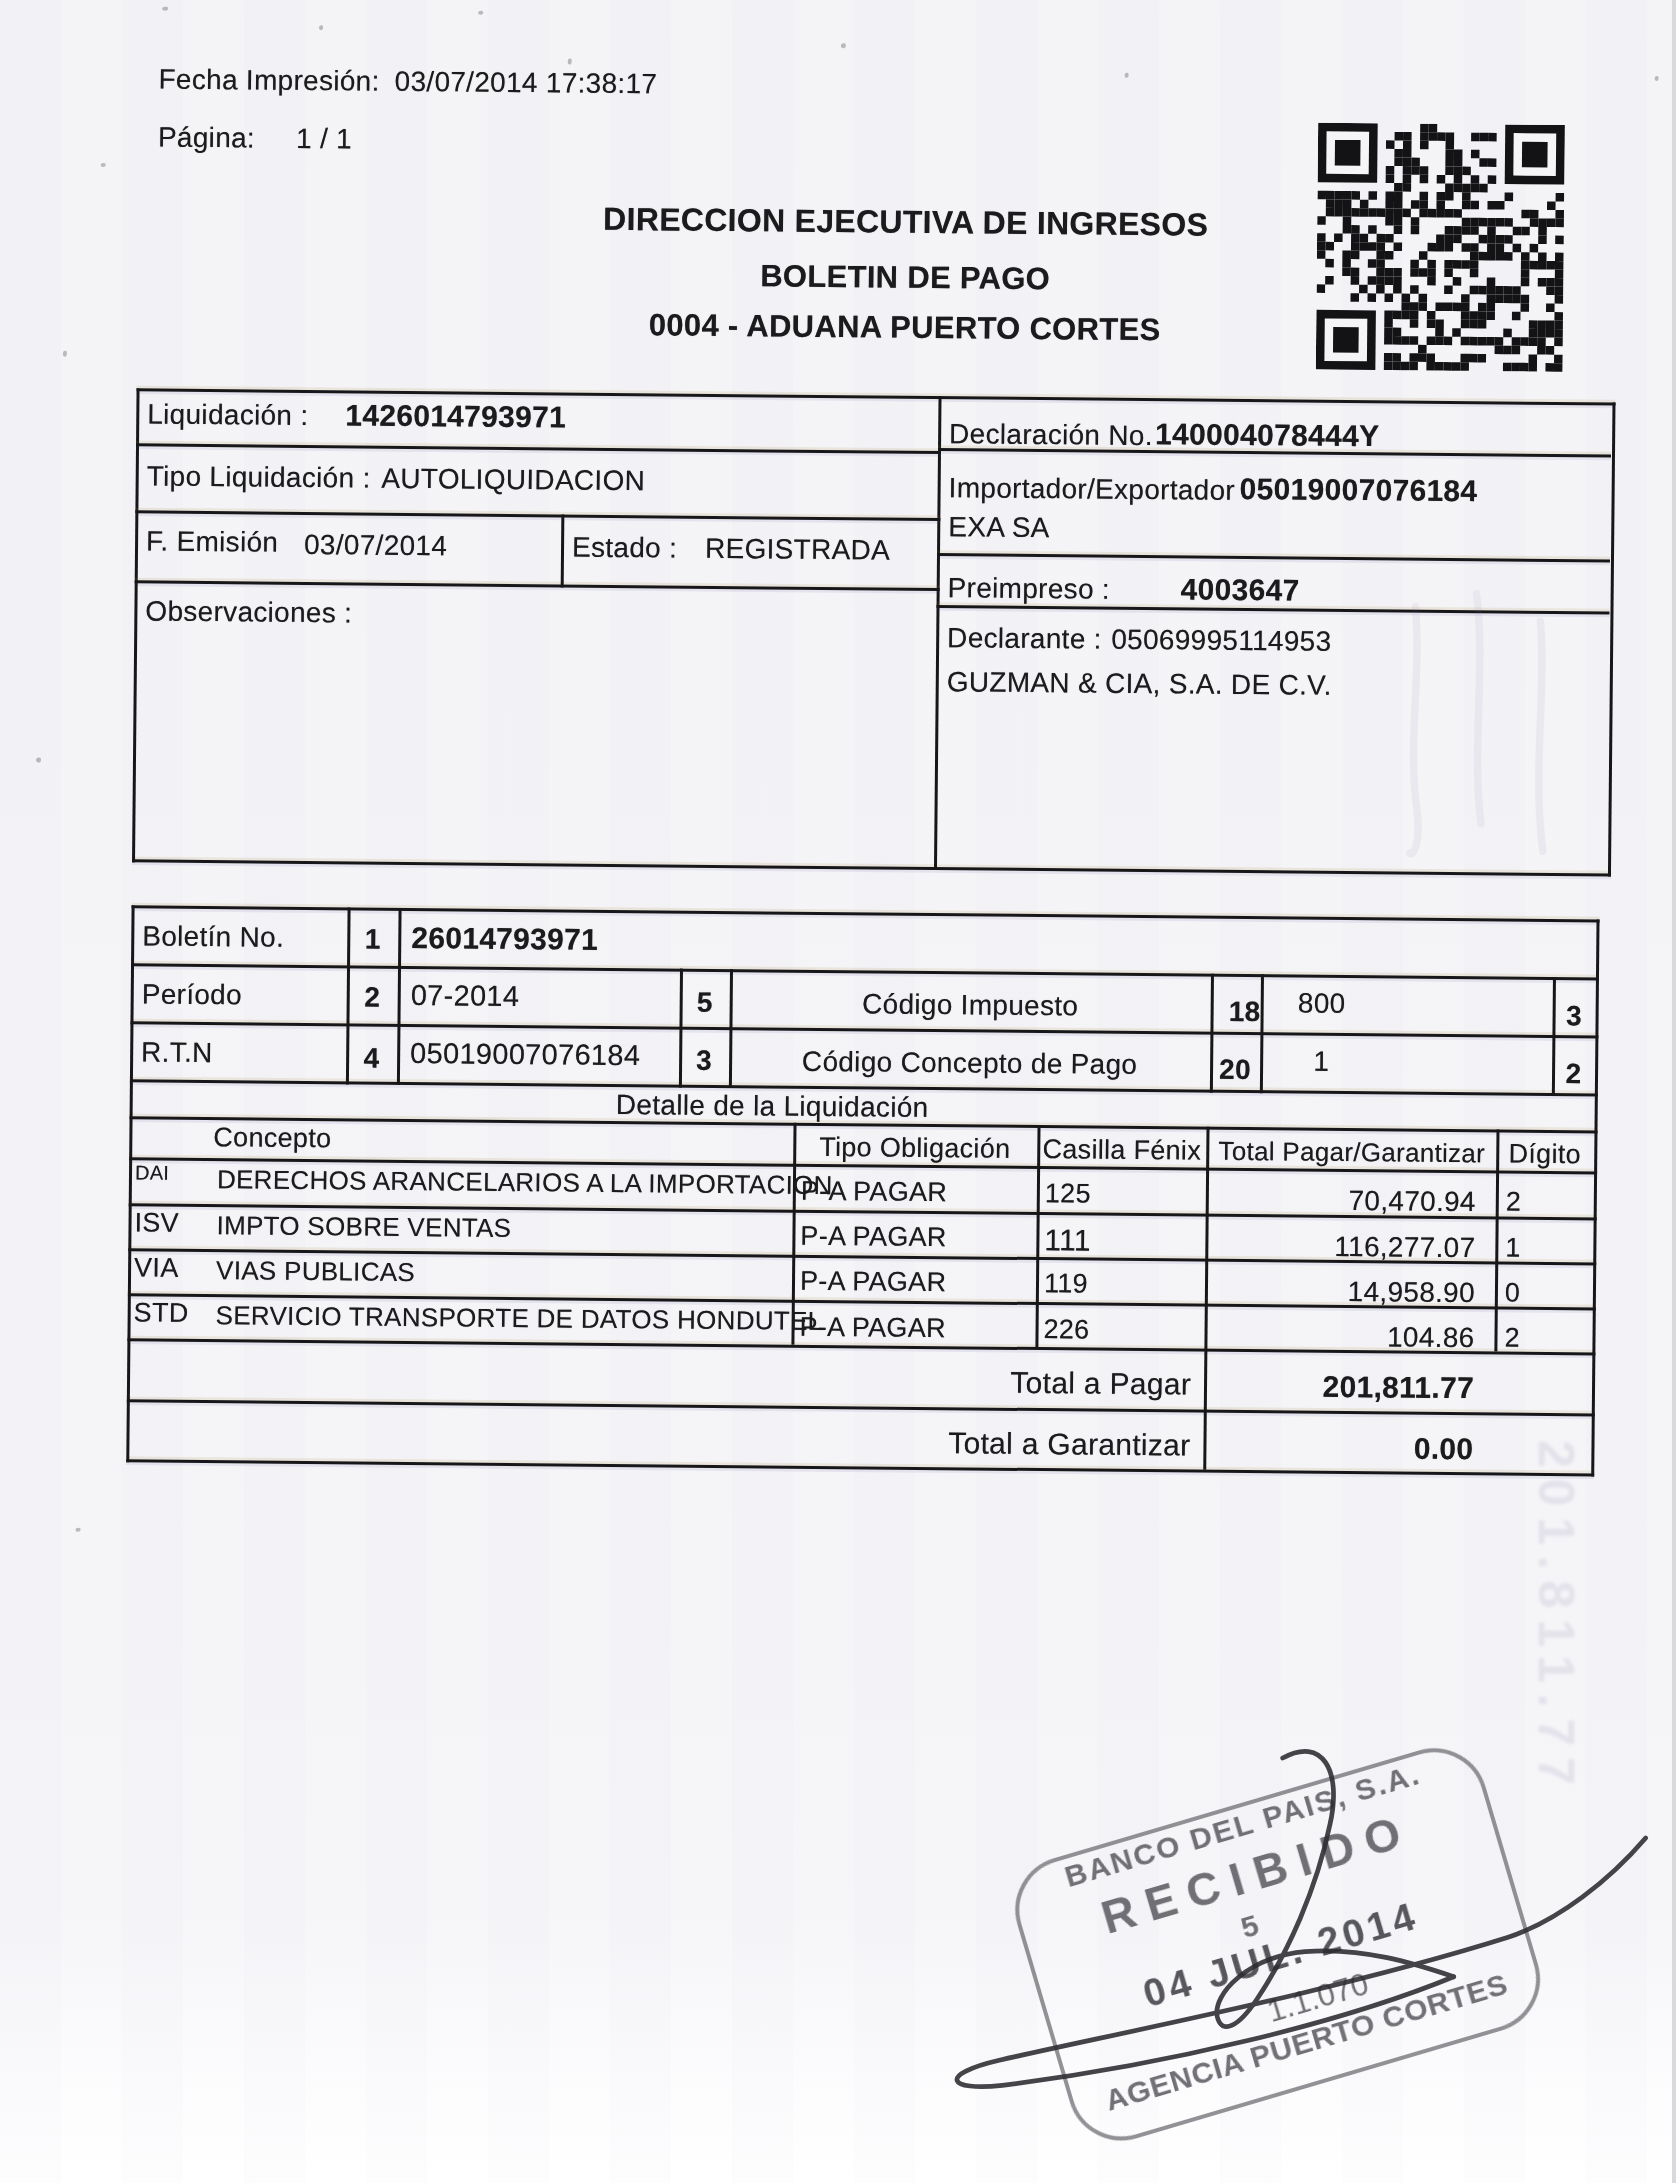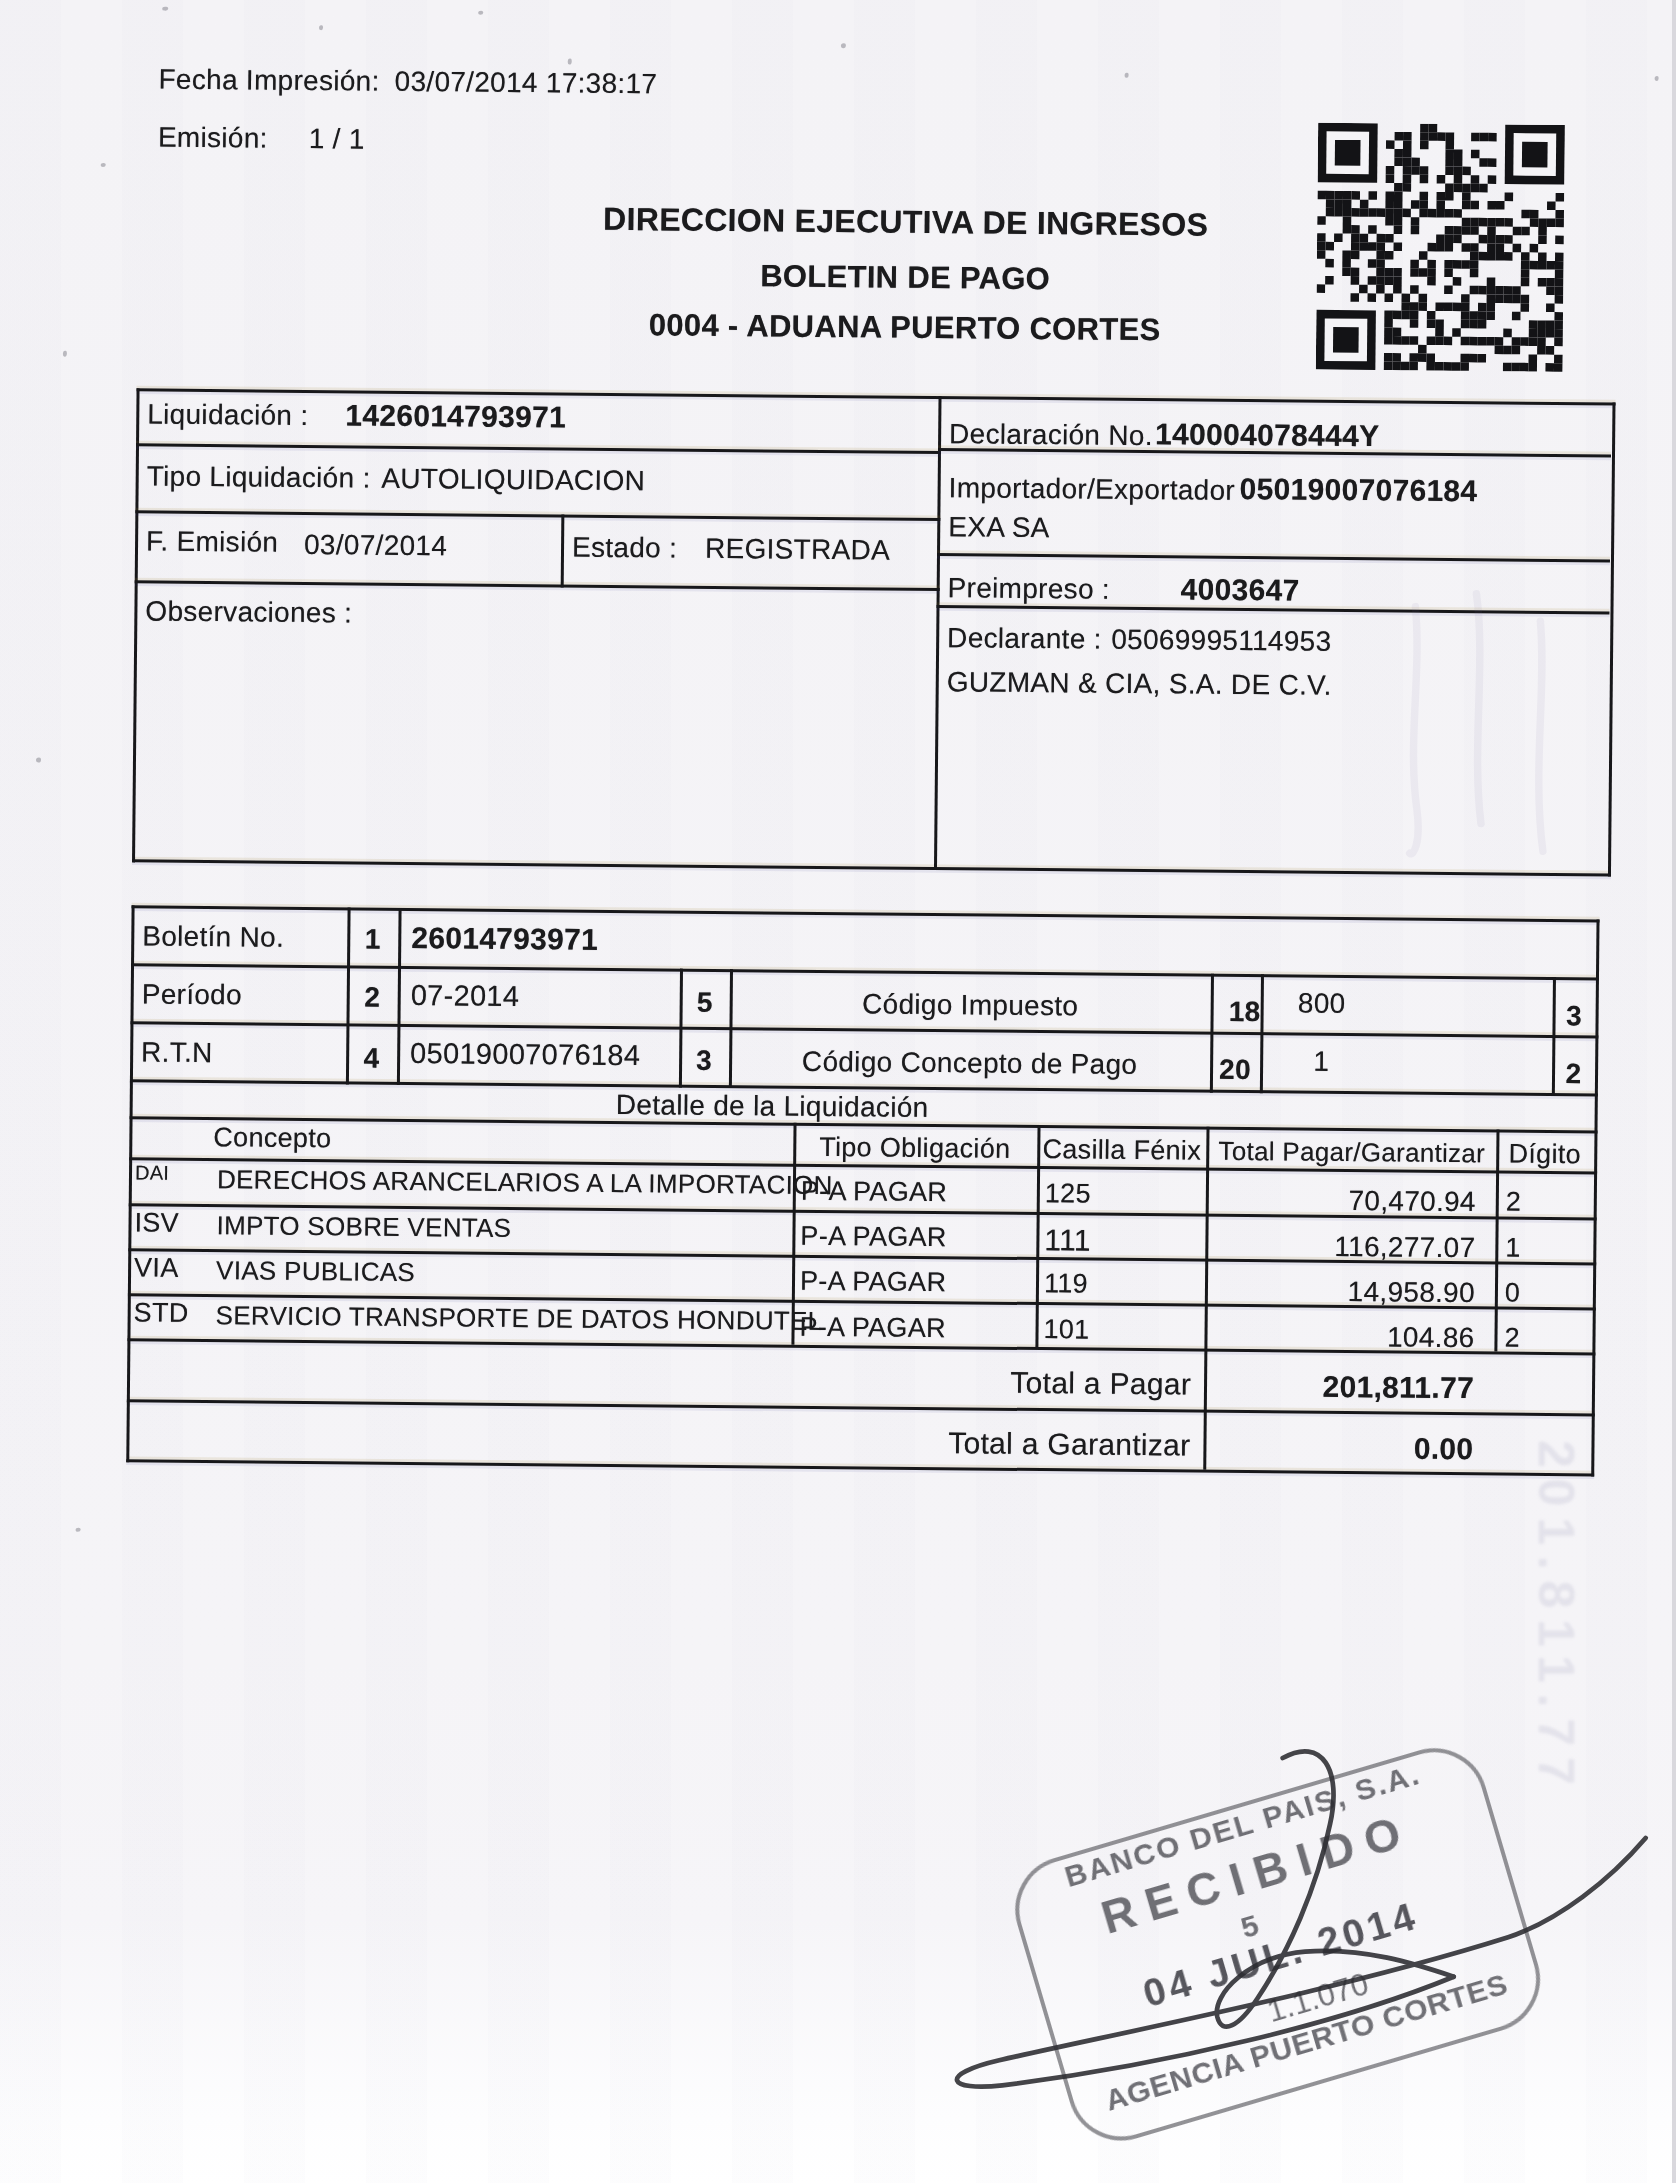--- a/index.html
+++ b/index.html
@@ -42,21 +42,21 @@
 <body>
 
 <div id="paper">
   <div id="scan">
 
     <div class="t flexrow" style="left:158px;top:64px;gap:15px;">
       <span>Fecha Impresión:</span>
       <span>03/07/2014 17:38:17</span>
     </div>
     <div class="t flexrow" style="left:158px;top:122px;gap:41px;">
-      <span>Emisión:</span>
+      <span>Página:</span>
       <span>1  /  1</span>
     </div>
 
     <div class="t b ctr" style="left:291px;top:197px;width:1231px;font-size:32px;">DIRECCION EJECUTIVA DE INGRESOS</div>
     <div class="t b ctr" style="left:291px;top:253px;width:1231px;font-size:31px;">BOLETIN DE PAGO</div>
     <div class="t b ctr" style="left:291px;top:303px;width:1231px;font-size:31px;">0004 - ADUANA PUERTO CORTES</div>
 
     <div class="qrbox">
       <svg id="qr" width="247" height="247" viewBox="0 0 363 363">
           <rect x="150" y="0" width="12.5" height="12.5" fill="#131316"></rect>
@@ -517,21 +517,21 @@
         <div class="t" style="left:811px;top:1260px;font-size:27px;">P-A PAGAR</div>
         <div class="t" style="left:1055px;top:1260px;font-size:27px;">119</div>
         <div class="t rt" style="left:1216px;top:1265px;width:270px;font-size:28px;">14,958.90</div>
         <div class="t" style="left:1516px;top:1265px;font-size:27px;">0</div>
       </div>
 
       <div>
         <div class="t" style="left:145px;top:1298px;font-size:27px;">STD</div>
         <div class="t" style="left:227px;top:1300px;font-size:26px;">SERVICIO TRANSPORTE DE DATOS HONDUTEL</div>
         <div class="t" style="left:811px;top:1306px;font-size:27px;">P-A PAGAR</div>
-        <div class="t" style="left:1055px;top:1306px;font-size:27px;">101</div>
+        <div class="t" style="left:1055px;top:1306px;font-size:27px;">226</div>
         <div class="t rt" style="left:1216px;top:1310px;width:270px;font-size:28px;">104.86</div>
         <div class="t" style="left:1516px;top:1310px;font-size:27px;">2</div>
       </div>
 
       <div class="t rt" style="left:676px;top:1358px;width:527px;font-size:30px;">Total  a  Pagar</div>
       <div class="t b rt" style="left:1216px;top:1359px;width:270px;font-size:30px;">201,811.77</div>
       <div class="t rt" style="left:676px;top:1419px;width:527px;font-size:30px;">Total  a  Garantizar</div>
       <div class="t b rt" style="left:1216px;top:1420px;width:270px;font-size:30px;">0.00</div>
     </div>
 

